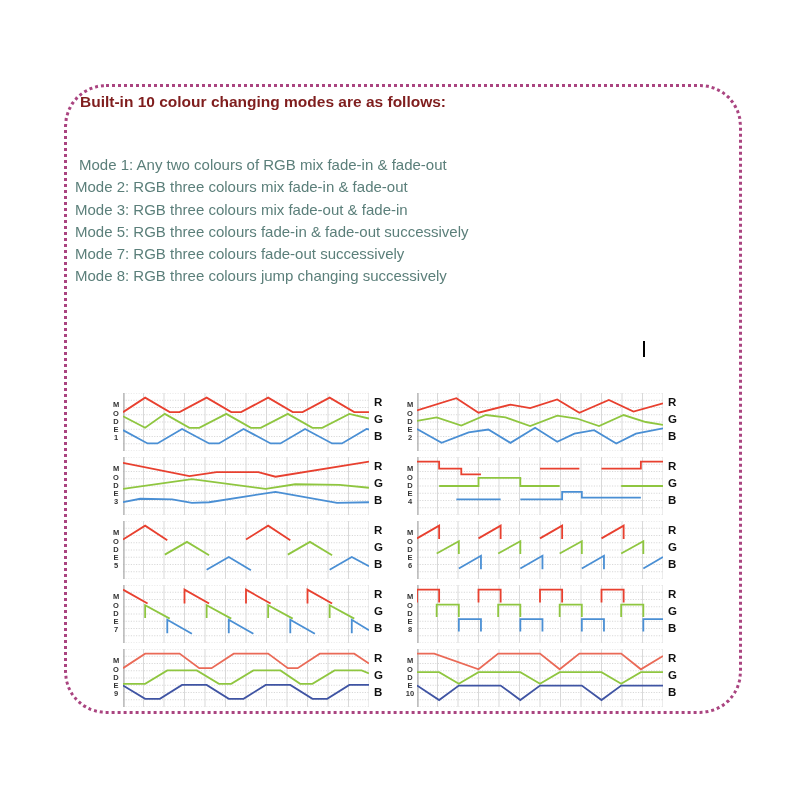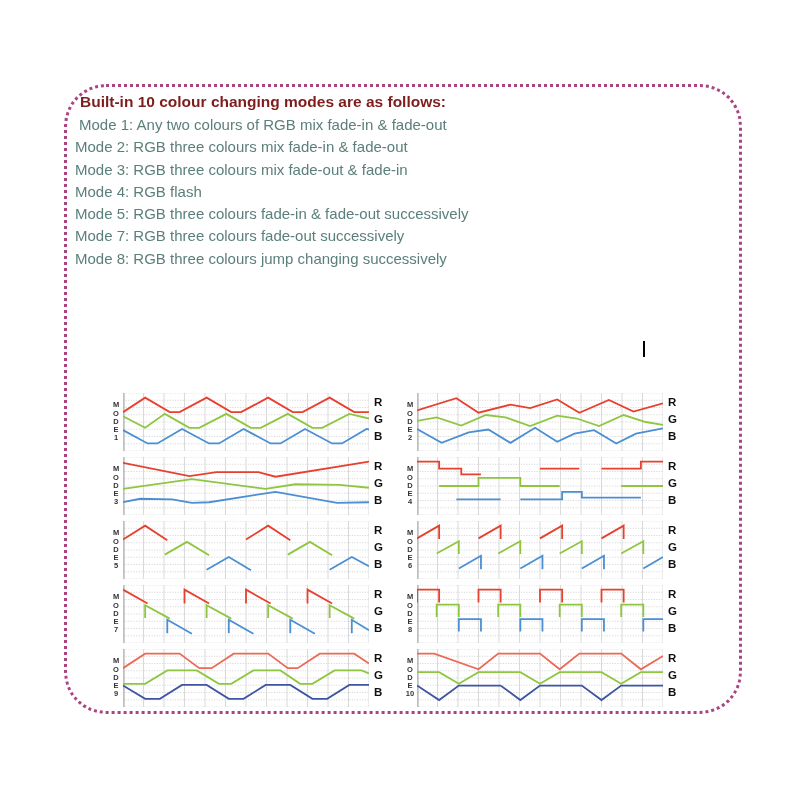--- a/index.html
+++ b/index.html
@@ -17,21 +17,21 @@
   }
   .title{
     position:absolute;left:13px;top:6px;
     font-size:15.5px;font-weight:bold;letter-spacing:0;
   }
   .text-block{
     position:absolute;left:8px;top:27px;width:662px;
     font-size:15px;line-height:22.3px;
   }
   .mode-line{white-space:normal;}
-  .mode-line.first{padding-left:4px;}
+  .mode-line.first{padding-left:4px;margin-top:40px;}
   .caret{
     position:absolute;left:576px;top:254px;width:1.5px;height:16px;
     background:#000;
   }
   .charts-grid{
     position:absolute;left:42px;top:306px;
     display:grid;
     grid-template-columns:282px 284px;
     grid-template-rows:repeat(5,58px);
     column-gap:12px;row-gap:6px;
@@ -53,21 +53,20 @@
 </style>
 </head>
 <body>
 
 <div class="frame" style="border-color: rgb(170, 68, 128);">
   <div class="title" style="color: #7f1d1d;">Built-in 10 colour changing modes are as follows:</div>
   <div class="text-block" style="color: rgb(91, 127, 122);">
       <div class="mode-line first">Mode 1: Any two colours of RGB mix fade-in &amp; fade-out</div>
       <div class="mode-line">Mode 2: RGB three colours mix fade-in &amp; fade-out</div>
       <div class="mode-line">Mode 3: RGB three colours mix fade-out &amp; fade-in</div>
-      <div class="mode-line">Mode 4: RGB flash</div>
       <div class="mode-line">Mode 5: RGB three colours fade-in &amp; fade-out successively</div>
       <div class="mode-line">Mode 7: RGB three colours fade-out successively</div>
       <div class="mode-line">Mode 8: RGB three colours jump changing successively</div>
     </div>
   <div class="caret"></div>
   <div class="charts-grid">
       <div class="chart-block" style="grid-area: 1 / 1;">
         <div class="mode-label">
           <div>M</div>
           <div>O</div>

